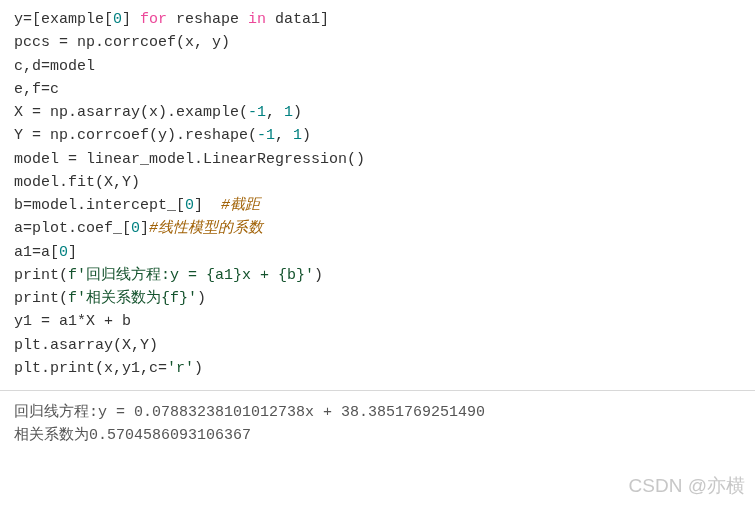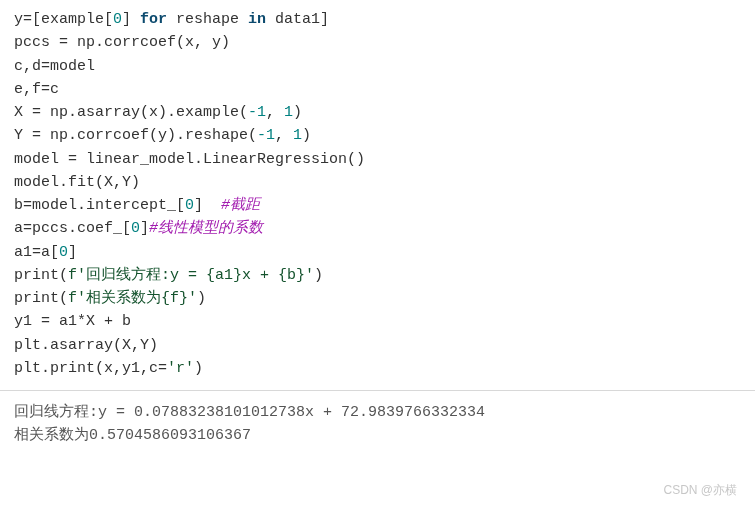--- a/index.html
+++ b/index.html
@@ -20,50 +20,50 @@
     white-space: pre;
     border-bottom: 1px solid #d8d8d8;
     font-family: "SimSun", "Courier New", monospace;
   }
   .output-block {
     padding: 10px 14px;
     font-family: "SimSun", "Courier New", monospace;
     color: #555;
     white-space: pre;
   }
-  .tok-kw   { color: #0c4a6e; font-weight: bold; }   
+  .tok-kw   { color: #ec4899; font-weight: normal; }   
   .tok-num  { color: #008080; }                      
   .tok-str  { color: #14532d; }                      
-  .tok-cmt  { color: #a21caf; font-style: italic; }
+  .tok-cmt  { color: #a16207; font-style: italic; }
   .watermark {
     position: absolute;
-    right: 18px;
+    right: 10px;
     bottom: 6px;
     color: rgba(180,180,180,0.75);
-    font-size: 12px;
+    font-size: 19px;
     font-family: "Microsoft YaHei", sans-serif;
     pointer-events: none;
   }
 </style>
 </head>
 <body>
 
 <div class="code-block"><span><span>y=[example[</span><span class="tok-num">0</span><span>] </span><span class="tok-kw">for</span><span> reshape </span><span class="tok-kw">in</span><span> data1]</span></span>
 <span>pccs = np.corrcoef(x, y)</span>
 <span>c,d=model</span>
 <span>e,f=c</span>
 <span><span>X = np.asarray(x).example(</span><span class="tok-num">-1</span><span>, </span><span class="tok-num">1</span><span>)</span></span>
 <span><span>Y = np.corrcoef(y).reshape(</span><span class="tok-num">-1</span><span>, </span><span class="tok-num">1</span><span>)</span></span>
 <span>model = linear_model.LinearRegression()</span>
 <span>model.fit(X,Y)</span>
 <span><span>b=model.intercept_[</span><span class="tok-num">0</span><span>]  </span><span class="tok-cmt">#截距</span></span>
-<span><span>a=pccs.coef_[</span><span class="tok-num">0</span><span>]</span><span class="tok-cmt">#线性模型的系数</span></span>
+<span><span>a=plot.coef_[</span><span class="tok-num">0</span><span>]</span><span class="tok-cmt">#线性模型的系数</span></span>
 <span><span>a1=a[</span><span class="tok-num">0</span><span>]</span></span>
 <span><span>print(</span><span class="tok-str">f'回归线方程:y = {a1}x + {b}'</span><span>)</span></span>
 <span><span>print(</span><span class="tok-str">f'相关系数为{f}'</span><span>)</span></span>
 <span>y1 = a1*X + b</span>
 <span>plt.asarray(X,Y)</span>
 <span><span>plt.print(x,y1,c=</span><span class="tok-str">'r'</span><span>)</span></span></div>
 
-<div class="output-block"><span>回归线方程:y = 0.07883238101012738x + 72.9839766332334</span>
+<div class="output-block"><span>回归线方程:y = 0.07883238101012738x + 38.3851769251490</span>
 <span>相关系数为0.5704586093106367</span></div>
 
 <div class="watermark">CSDN @亦横</div>
 
 </body></html>

